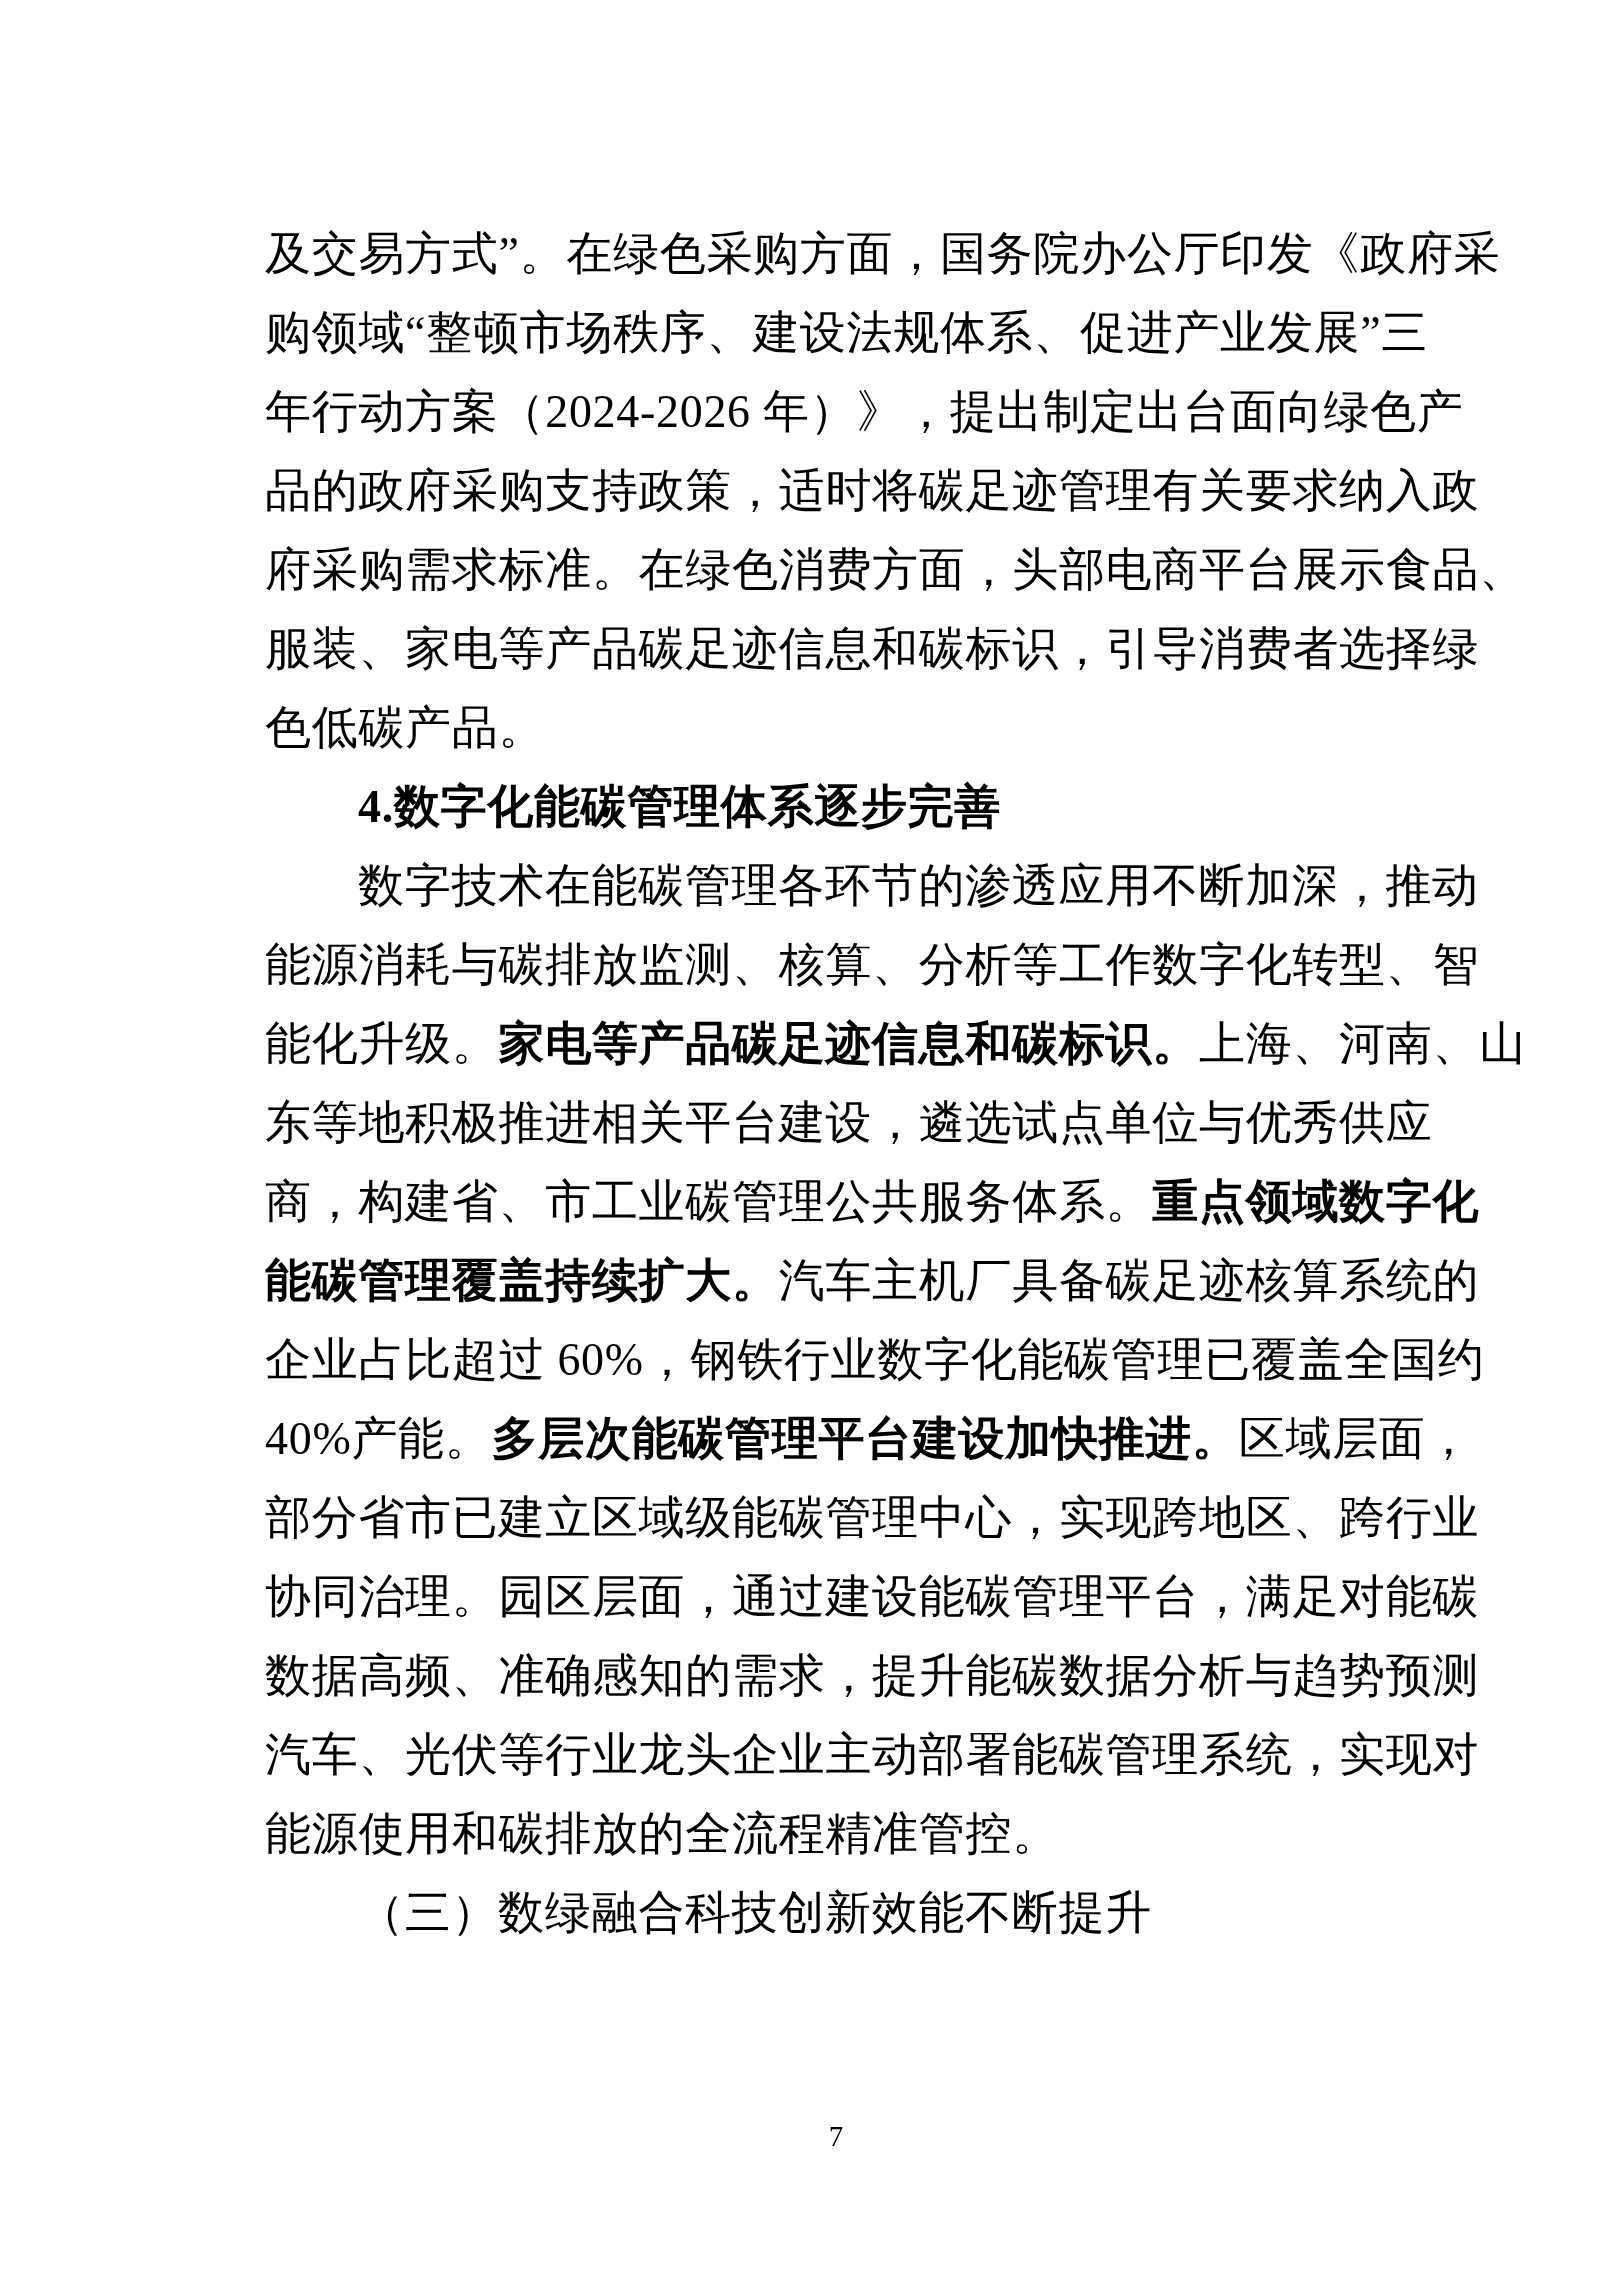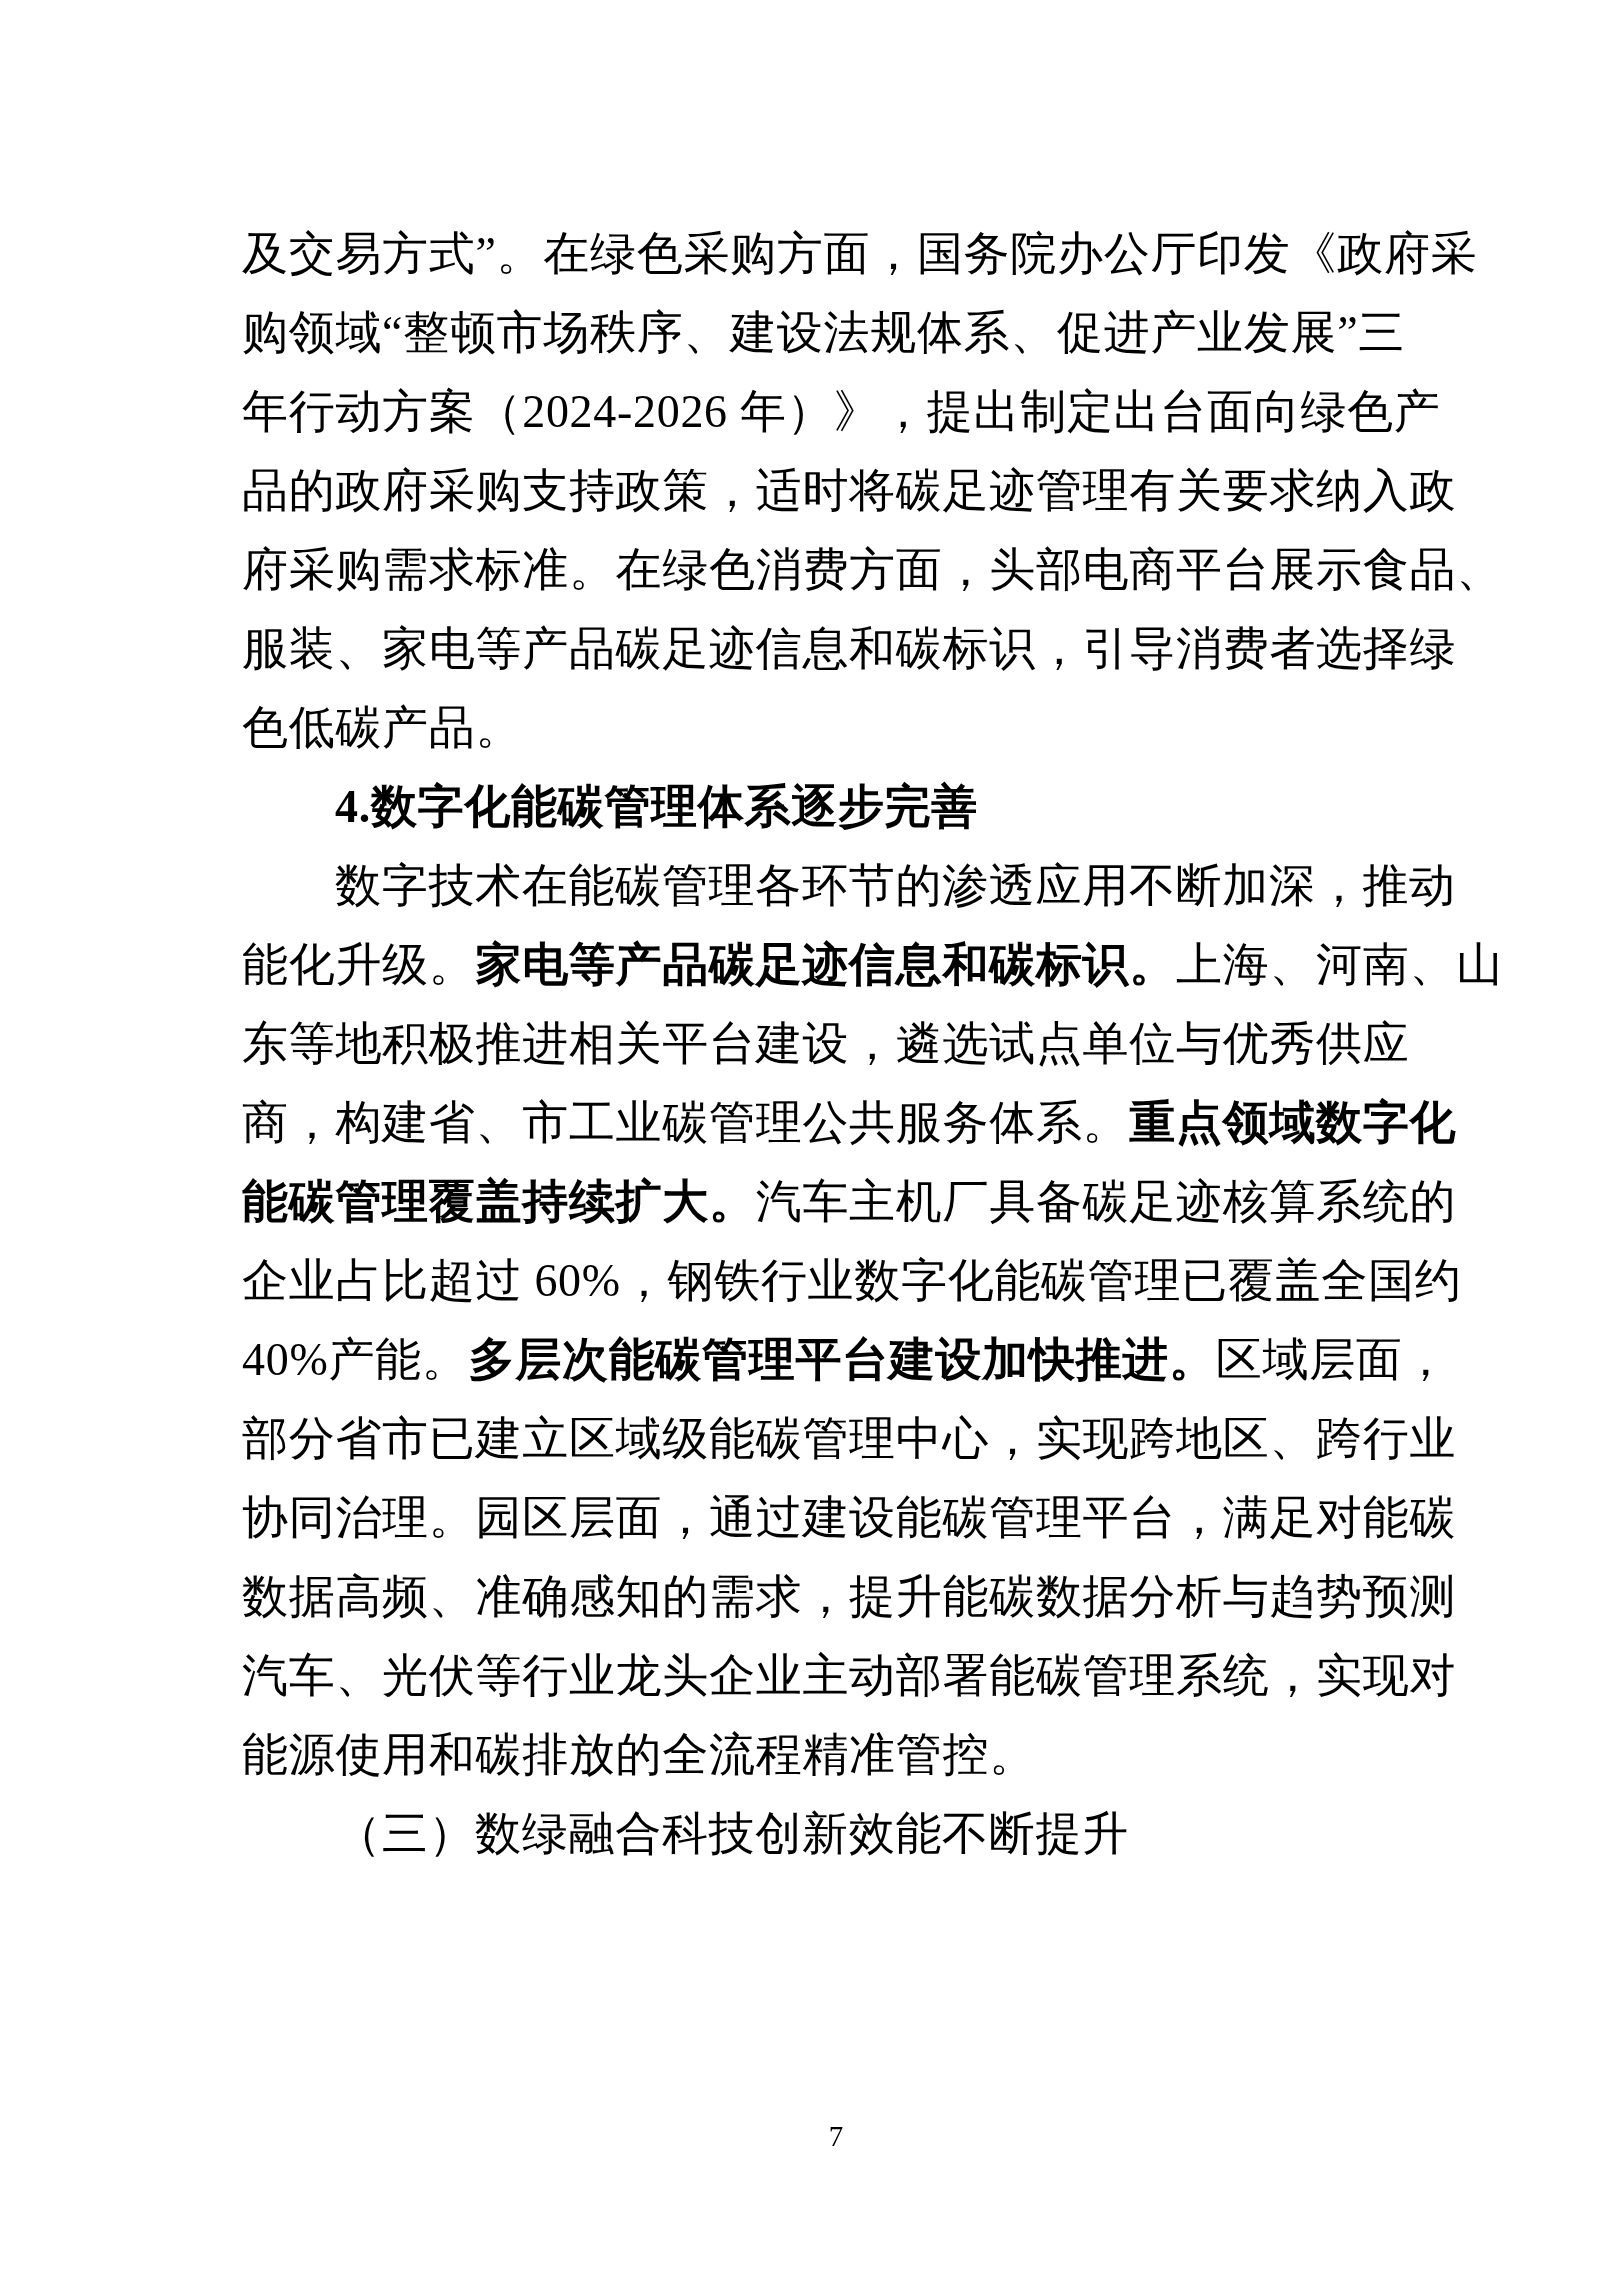--- a/index.html
+++ b/index.html
@@ -12,21 +12,21 @@
     position: relative;
     width: 1623px;
     height: 2295px;
     background: #ffffff;
     color: #000000;
     font-family: "Liberation Serif", "DejaVu Serif", serif;
     overflow: hidden;
   }
   .text-block {
     position: absolute;
-    left: 242px;
+    left: 265px;
     top: 224px;
     width: 1127px;
   }
   .line {
     height: 79px;
     font-size: 46px;
     line-height: 59px;
     white-space: nowrap;
     letter-spacing: 0.7px;
   }
@@ -66,20 +66,21 @@
   <div class="text-block">
       <div class="line body justify"><span class="seg">及交易方式”。在绿色采购方面，国务院办公厅印发《政府采</span></div>
       <div class="line body justify"><span class="seg">购领域“整顿市场秩序、建设法规体系、促进产业发展”三</span></div>
       <div class="line body justify"><span class="seg">年行动方案（2024-2026 年）》，提出制定出台面向绿色产</span></div>
       <div class="line body justify"><span class="seg">品的政府采购支持政策，适时将碳足迹管理有关要求纳入政</span></div>
       <div class="line body justify"><span class="seg">府采购需求标准。在绿色消费方面，头部电商平台展示食品、</span></div>
       <div class="line body justify"><span class="seg">服装、家电等产品碳足迹信息和碳标识，引导消费者选择绿</span></div>
       <div class="line body"><span class="seg">色低碳产品。</span></div>
       <div class="line heading indent"><span class="seg bold">4.数字化能碳管理体系逐步完善</span></div>
       <div class="line body justify indent"><span class="seg">数字技术在能碳管理各环节的渗透应用不断加深，推动</span></div>
+      <div class="line body justify"><span class="seg">能源消耗与碳排放监测、核算、分析等工作数字化转型、智</span></div>
       <div class="line body justify"><span class="seg">能化升级。</span><span class="seg bold">家电等产品碳足迹信息和碳标识。</span><span class="seg">上海、河南、山</span></div>
       <div class="line body justify"><span class="seg">东等地积极推进相关平台建设，遴选试点单位与优秀供应</span></div>
       <div class="line body justify"><span class="seg">商，构建省、市工业碳管理公共服务体系。</span><span class="seg bold">重点领域数字化</span></div>
       <div class="line body justify"><span class="seg bold">能碳管理覆盖持续扩大。</span><span class="seg">汽车主机厂具备碳足迹核算系统的</span></div>
       <div class="line body justify"><span class="seg">企业占比超过 60%，钢铁行业数字化能碳管理已覆盖全国约</span></div>
       <div class="line body justify"><span class="seg">40%产能。</span><span class="seg bold">多层次能碳管理平台建设加快推进。</span><span class="seg">区域层面，</span></div>
       <div class="line body justify"><span class="seg">部分省市已建立区域级能碳管理中心，实现跨地区、跨行业</span></div>
       <div class="line body justify"><span class="seg">协同治理。园区层面，通过建设能碳管理平台，满足对能碳</span></div>
       <div class="line body justify"><span class="seg">数据高频、准确感知的需求，提升能碳数据分析与趋势预测</span></div>
       <div class="line body justify"><span class="seg">汽车、光伏等行业龙头企业主动部署能碳管理系统，实现对</span></div>

